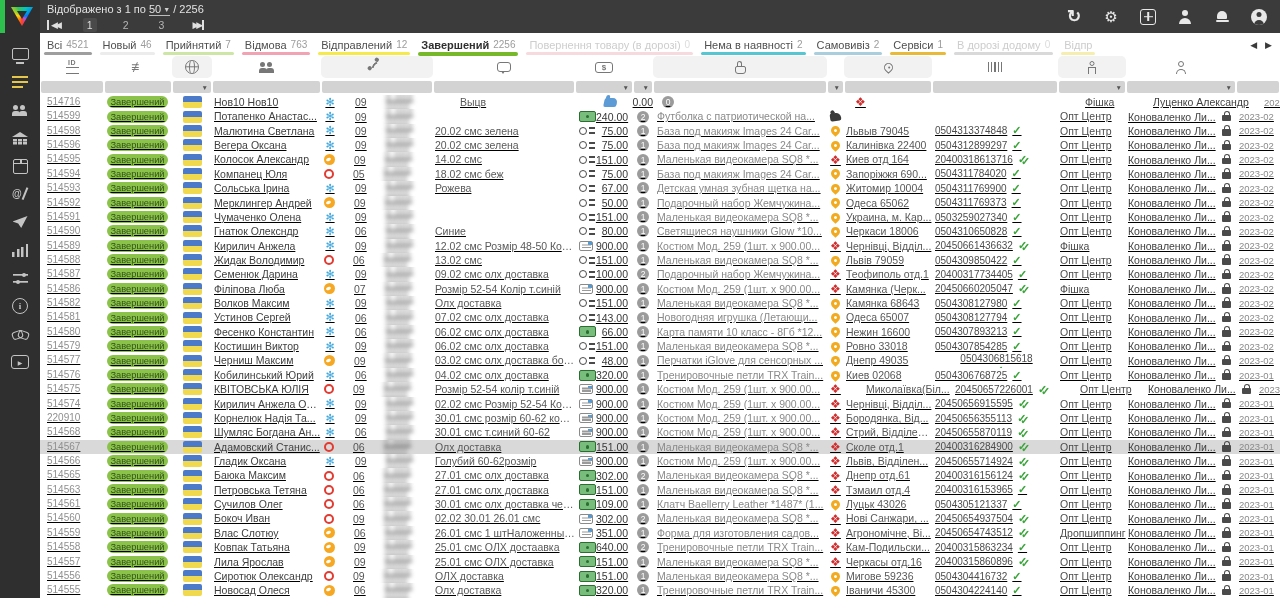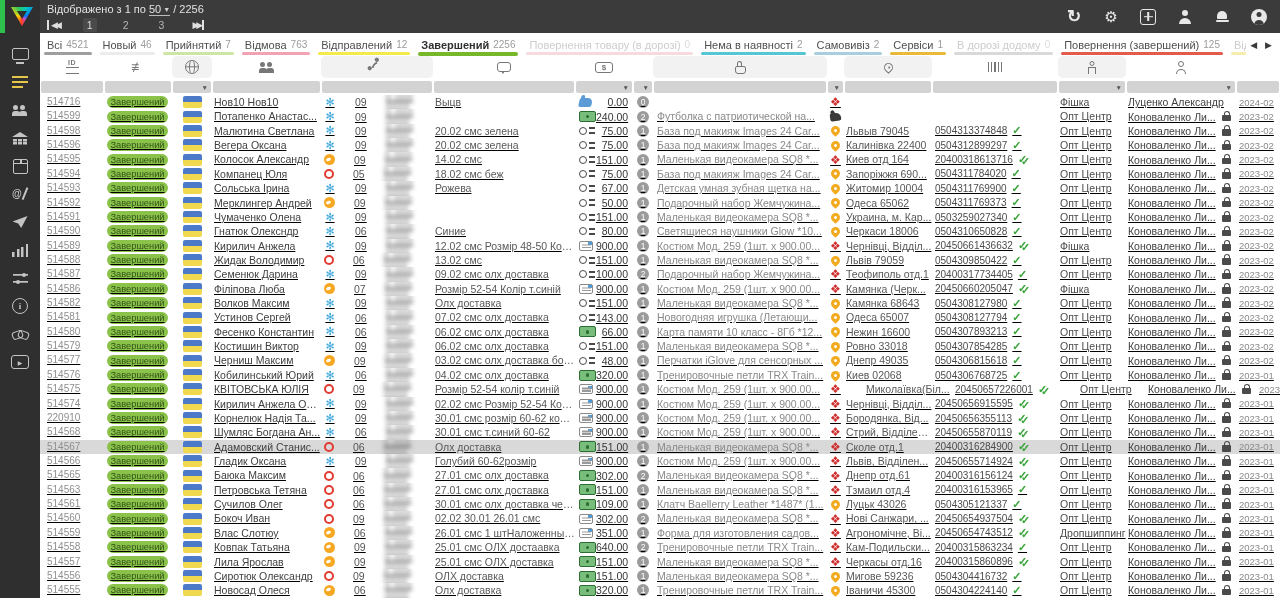--- a/index.html
+++ b/index.html
@@ -320,25 +320,20 @@
         <div class="tab normal">
           <span class="tlbl">Сервіси</span>
           <span class="tcnt">1</span>
           <i class="tund" style="background: rgb(233, 186, 58);"></i>
         </div>
         <div class="tab disabled">
           <span class="tlbl">В дорозі додому</span>
           <span class="tcnt">0</span>
           <i class="tund" style="background: rgb(217, 217, 217);"></i>
         </div>
-        <div class="tab normal">
-          <span class="tlbl">Повернення (завершений)</span>
-          <span class="tcnt">125</span>
-          <i class="tund" style="background: rgb(226, 91, 77);"></i>
-        </div>
         <div class="tab disabled">
           <span class="tlbl">Відпр</span>
           <i class="tund" style="background: rgb(246, 238, 176);"></i>
         </div>
       </div>
     <div class="tab-nav">
       <span>◀</span>
       <span>▶</span>
     </div>
   </div>
@@ -451,21 +446,21 @@
         </div>
         <div class="cell c-flag" style="width: 40px;">
           <i class="flag-ua"></i>
         </div>
         <div class="cell tcell c-name" style="width: 109px;">Нов10 Нов10</div>
         <div class="cell c-phone" style="width: 112px;">
           <i class="op op-ks"></i>
           <span class="ppx">09</span>
           <span class="pmask">8 888 8888</span>
         </div>
-        <div class="cell tcell c-comment" style="width: 142px;">Выцв</div>
+        <div class="cell tcell c-comment" style="width: 142px; margin-left: 25px;">Выцв</div>
         <div class="cell c-amount" style="width: 58px;">
           <i class="pay pay-hand"></i>
           <span class="amt">0.00</span>
         </div>
         <div class="cell c-qty" style="width: 20px;">
           <span class="qbadge">0</span>
         </div>
         <div class="cell tcell c-product" style="width: 174px;"></div>
         <div class="cell c-shipicon" style="width: 17px;">
           <i class="ship ship-np"></i>
@@ -1145,21 +1140,21 @@
           <span class="amt">48.00</span>
         </div>
         <div class="cell c-qty" style="width: 20px;">
           <span class="qbadge">1</span>
         </div>
         <div class="cell tcell c-product" style="width: 174px;">Перчатки iGlove для сенсорных ...</div>
         <div class="cell c-shipicon" style="width: 17px;">
           <i class="ship ship-pin"></i>
         </div>
         <div class="cell tcell c-location" style="width: 88px;">Днепр 49035</div>
-        <div class="cell c-tracking" style="width: 126px;">
+        <div class="cell c-tracking" style="width: 126px; flex-direction: column;">
           <span class="trk">0504306815618</span>
           <span class="chk">✓</span>
         </div>
         <div class="cell tcell c-usertype" style="width: 68px;">Опт Центр</div>
         <div class="cell c-user" style="width: 110px;">
           <span class="uname">Коноваленко Ли...</span>
           <i class="lock"></i>
         </div>
         <div class="cell c-date" style="width: 44px;">2023-02</div>
       </div>

